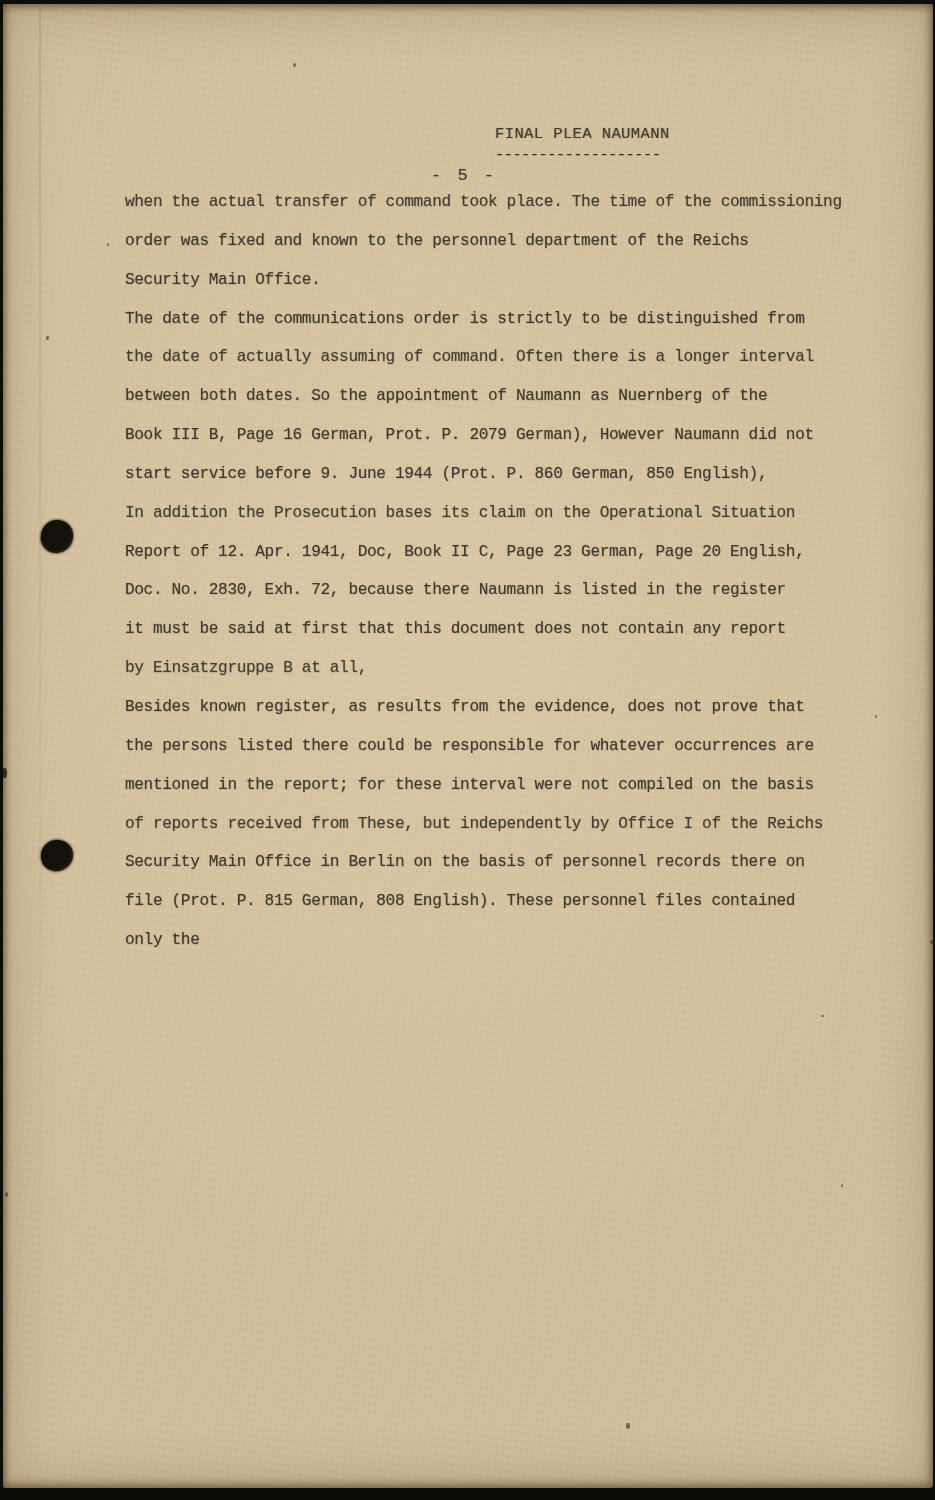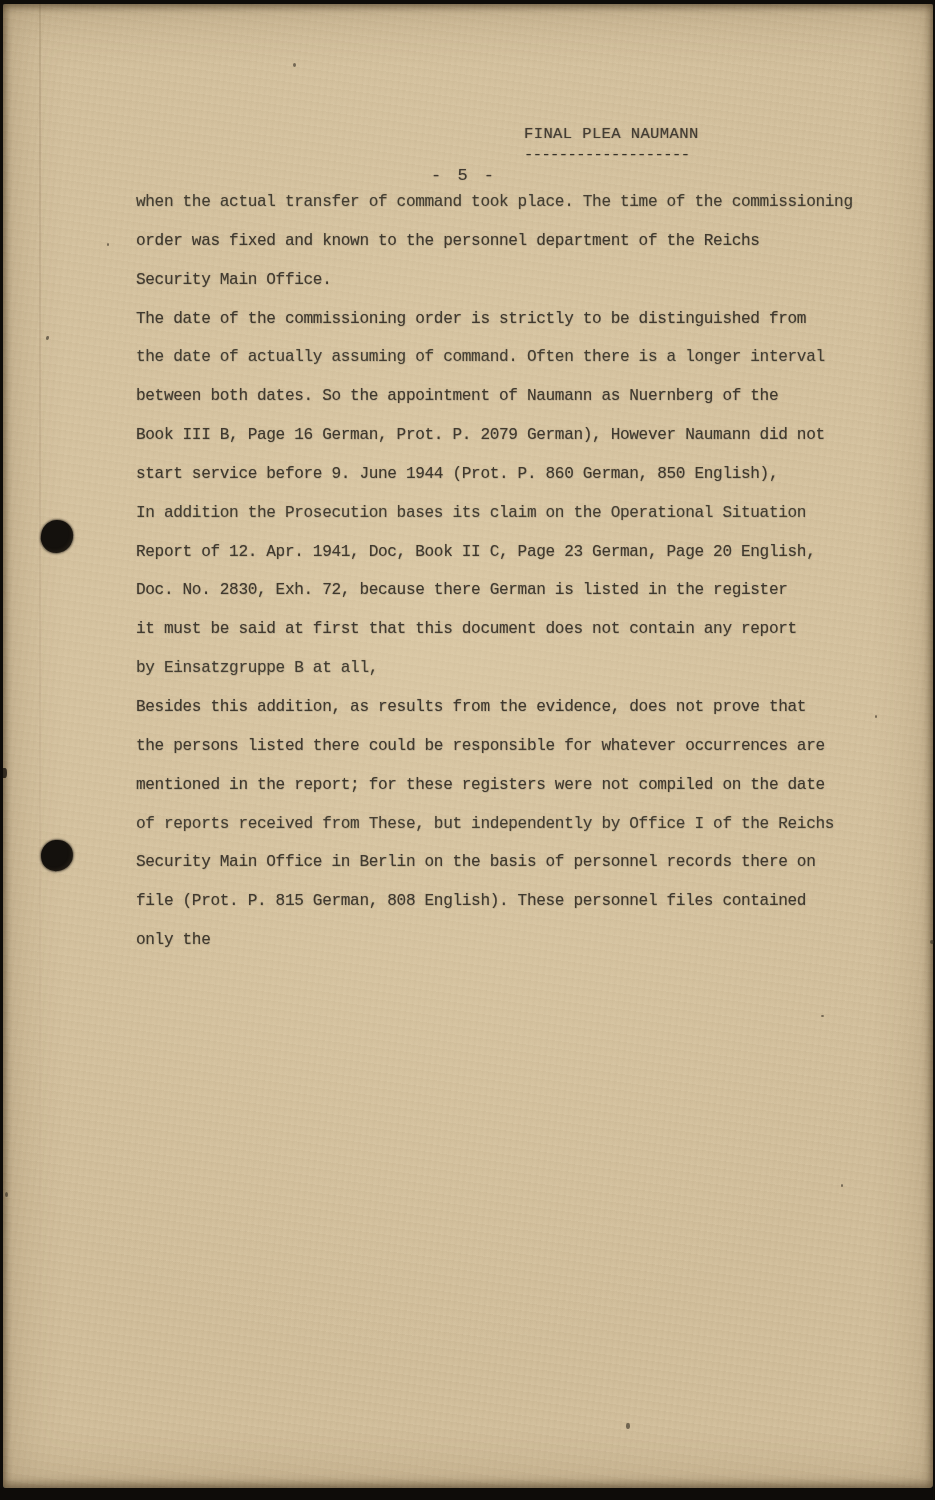--- a/index.html
+++ b/index.html
@@ -39,21 +39,21 @@
   .crease {
     position: absolute;
     left: 36px;
     top: 0;
     width: 2px;
     height: 1484px;
     background: linear-gradient(180deg, rgba(108,88,58,0.18), rgba(108,88,58,0.05) 60%, rgba(0,0,0,0));
   }
   .header-block {
     position: absolute;
-    left: 521px;
+    left: 492px;
     top: 121px;
     text-align: left;
   }
   .header-title {
     font-size: 15.5px;
     letter-spacing: 0.4px;
     color: rgba(58,52,44,0.88);
     text-shadow: 0 0 1px rgba(58,52,44,0.55), 1px 0 0 rgba(58,52,44,0.12);
     white-space: pre;
   }
@@ -81,21 +81,20 @@
     top: 189px;
     width: 790px;
   }
   .body-text .line {
     height: 38.85px;
     font-size: 16.1px;
     letter-spacing: -0.35px;
     color: rgba(54,49,40,0.9);
     text-shadow: 0 0 1px rgba(54,49,40,0.45), 0.5px 0.5px 0 rgba(54,49,40,0.10);
     white-space: pre;
-    margin-left: 11px;
   }
   
   .body-text .line:nth-child(3n)   { color: rgba(60,54,44,0.95); }
   .body-text .line:nth-child(4n+1) { color: rgba(50,46,38,0.82); }
   .punch {
     position: absolute;
     background: #14110d;
     border-radius: 50% 48% 52% 46%;
     box-shadow: 0 0 2px 1px rgba(20,17,13,0.55), inset -2px -2px 3px rgba(70,60,45,0.25);
   }
@@ -136,33 +135,33 @@
       <div class="header-title">FINAL PLEA NAUMANN</div>
       <div class="header-underline">-------------------</div>
     </div>
 
     <div class="page-number">- 5 -</div>
 
     <div class="body-text">
         <div class="line">when the actual transfer of command took place. The time of the commissioning</div>
         <div class="line">order was fixed and known to the personnel department of the Reichs</div>
         <div class="line">Security Main Office.</div>
-        <div class="line">The date of the commissioning order is strictly to be distinguished from</div>
+        <div class="line">The date of the communications order is strictly to be distinguished from</div>
         <div class="line">the date of actually assuming of command. Often there is a longer interval</div>
         <div class="line">between both dates. So the appointment of Naumann as Nuernberg of the</div>
         <div class="line">Book III B, Page 16 German, Prot. P. 2079 German), However Naumann did not</div>
         <div class="line">start service before 9. June 1944 (Prot. P. 860 German, 850 English),</div>
         <div class="line">In addition the Prosecution bases its claim on the Operational Situation</div>
         <div class="line">Report of 12. Apr. 1941, Doc, Book II C, Page 23 German, Page 20 English,</div>
-        <div class="line">Doc. No. 2830, Exh. 72, because there German is listed in the register</div>
+        <div class="line">Doc. No. 2830, Exh. 72, because there Naumann is listed in the register</div>
         <div class="line">it must be said at first that this document does not contain any report</div>
         <div class="line">by Einsatzgruppe B at all,</div>
-        <div class="line">Besides this addition, as results from the evidence, does not prove that</div>
+        <div class="line">Besides known register, as results from the evidence, does not prove that</div>
         <div class="line">the persons listed there could be responsible for whatever occurrences are</div>
-        <div class="line">mentioned in the report; for these registers were not compiled on the date</div>
+        <div class="line">mentioned in the report; for these interval were not compiled on the basis</div>
         <div class="line">of reports received from These, but independently by Office I of the Reichs</div>
         <div class="line">Security Main Office in Berlin on the basis of personnel records there on</div>
         <div class="line">file (Prot. P. 815 German, 808 English). These personnel files contained</div>
         <div class="line">only the</div>
       </div>
 
     <div class="punch punch-1"></div>
     <div class="punch punch-2"></div>
     <div class="edge-notch"></div>
 

